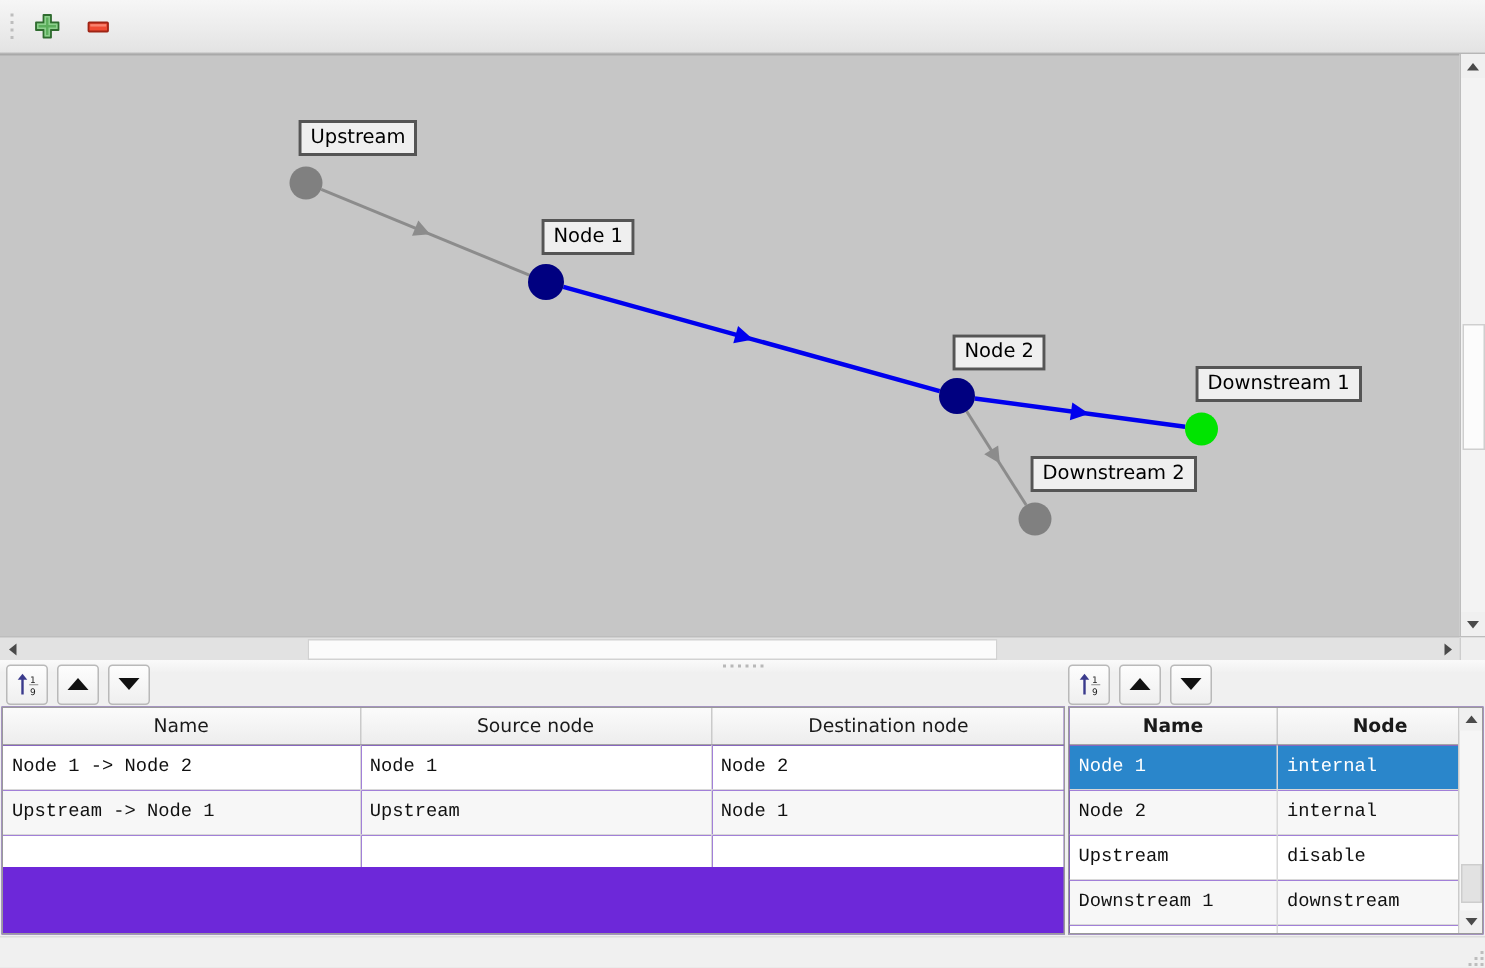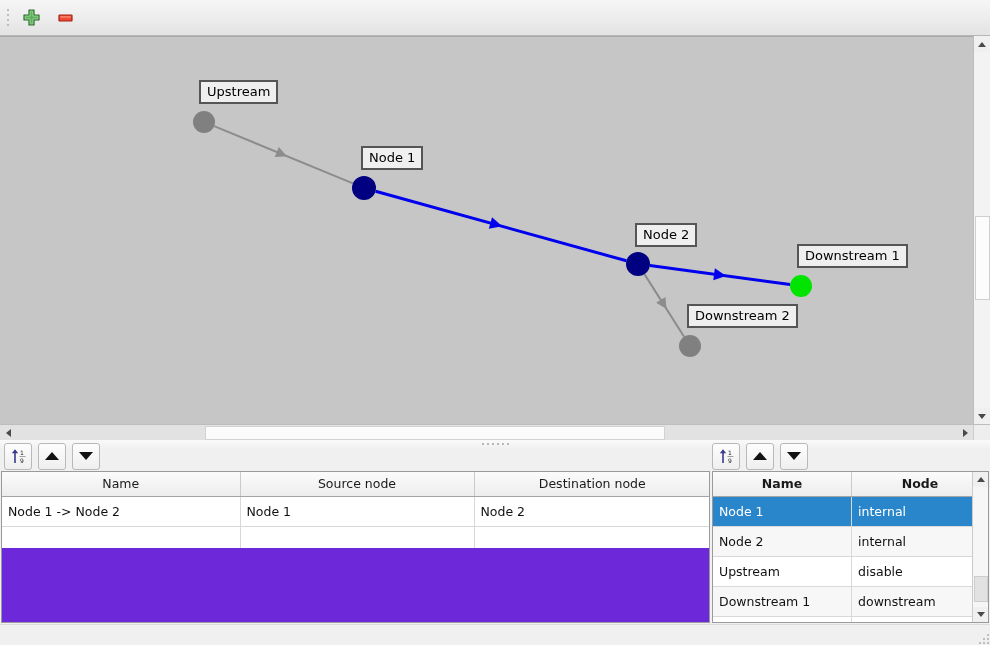--- a/index.html
+++ b/index.html
@@ -225,20 +225,21 @@
     height: 30px;
     border-right: 1px solid #d8d8d8;
     border-bottom: 1px solid #d8d8d8;
     padding: 0 6px;
     font-size: 12.5px;
     color: #111;
     white-space: nowrap;
     overflow: hidden;
     text-overflow: ellipsis;
     box-sizing: border-box;
+    font-family: Liberation Mono, monospace;
   }
   tbody td:last-child { border-right: none; }
   tbody tr.odd  td { background: #ffffff; }
   tbody tr.even td { background: #f7f7f7; }
   tbody tr.selected td { background: #2a86cb; color: #ffffff; }
   tbody tr.filler td { height: 22px; border-bottom: none; }
 
   #nodes-vscroll {
     position: absolute;
     right: 0; top: 0;
@@ -403,20 +404,25 @@
           <th>Source node</th>
           <th>Destination node</th>
         </tr>
     </thead>
     <tbody>
         <tr class="odd">
           <td>Node 1 -&gt; Node 2</td>
           <td>Node 1</td>
           <td>Node 2</td>
         </tr>
+        <tr class="even">
+          <td>Upstream -&gt; Node 1</td>
+          <td>Upstream</td>
+          <td>Node 1</td>
+        </tr>
         <tr class="filler odd">
           <td></td>
           <td></td>
           <td></td>
         </tr>
       </tbody>
   </table>
 </div>
 
 <div id="nodes-table-wrap" class="tablewrap">

